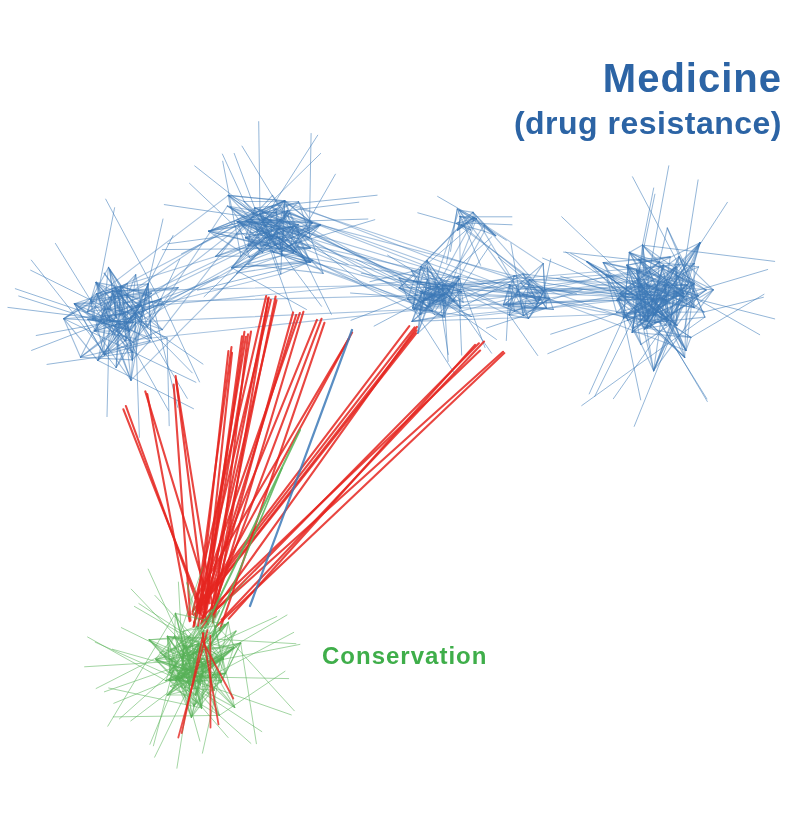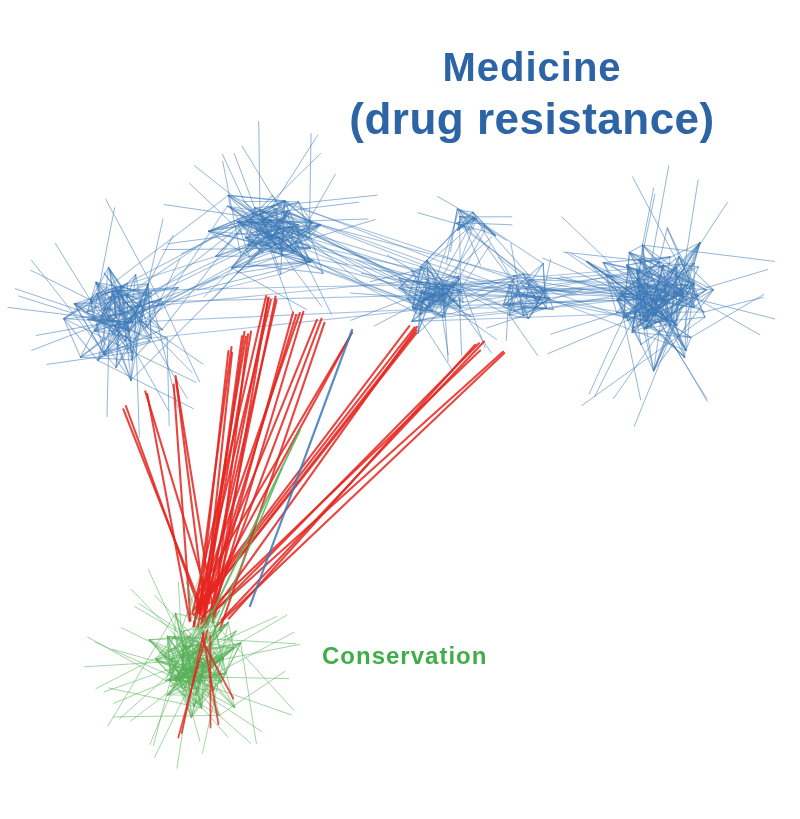--- a/index.html
+++ b/index.html
@@ -7,26 +7,26 @@
     position:relative;
     width:800px;
     height:819px;
     background:#ffffff;
     overflow:hidden;
     font-family:"Liberation Sans", sans-serif;
   }
   #network-svg{position:absolute;top:0;left:0;}
   .label{position:absolute;font-weight:bold;line-height:1.15;}
   .label-medicine{
-    top:44px;left:282px;width:500px;
-    text-align:center;
+    top:55px;left:282px;width:500px;
+    text-align:right;
     font-size:40px;
     letter-spacing:1px;
   }
-  .label-medicine .sub{font-size:44px;margin-top:4px;letter-spacing:0.5px;}
+  .label-medicine .sub{font-size:32px;margin-top:4px;letter-spacing:0.5px;}
   .label-conservation{
     top:642px;left:322px;
     font-size:24px;
     letter-spacing:1px;
   }
 </style>
 </head>
 <body>
 
 <div class="stage" style="background: rgb(255, 255, 255);">

